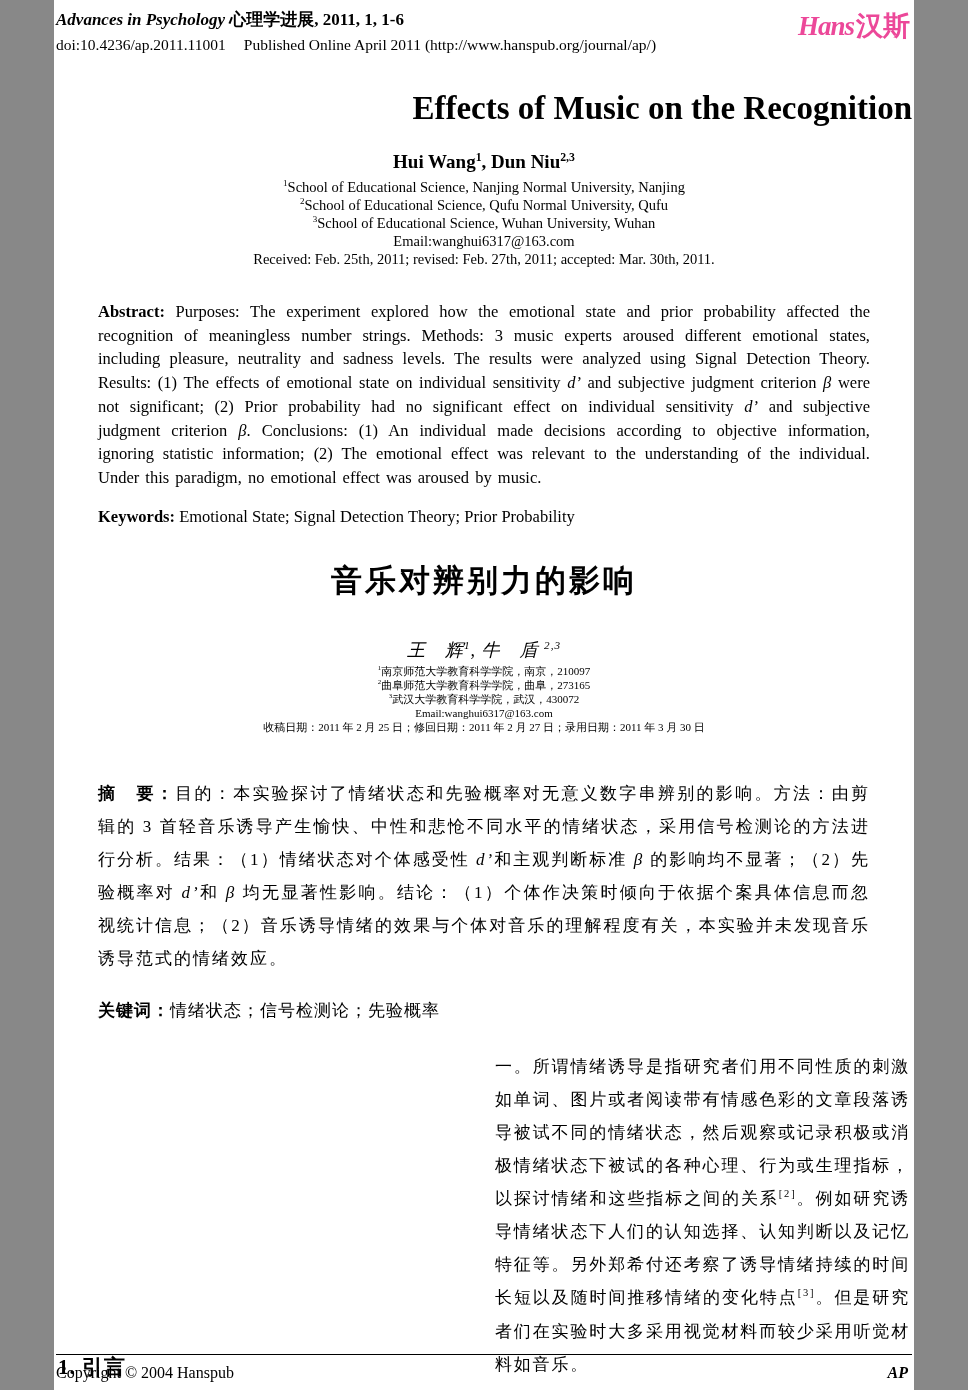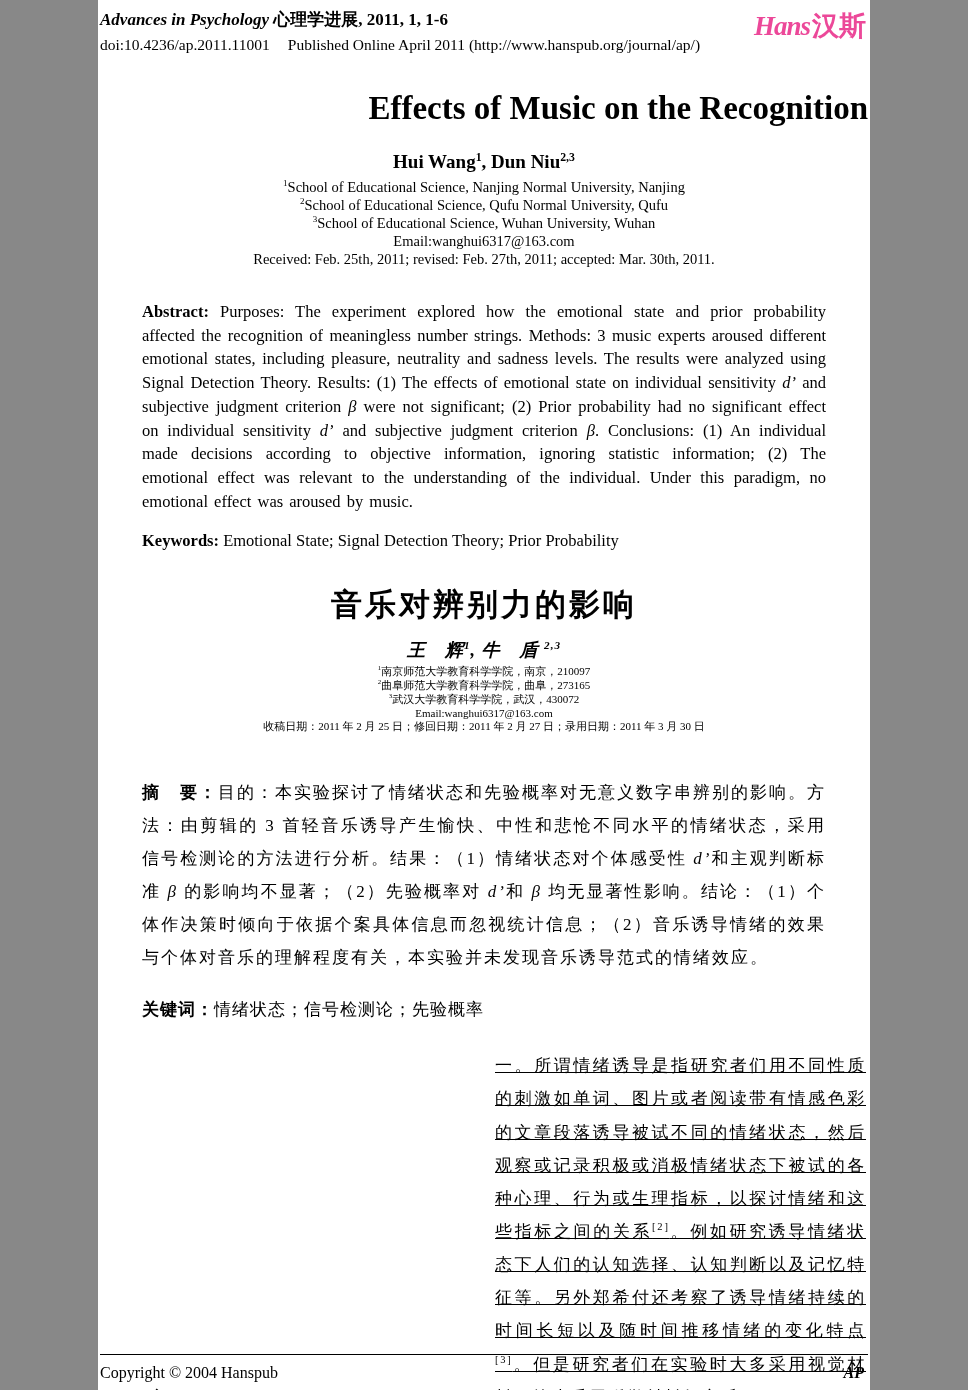--- a/index.html
+++ b/index.html
@@ -1,18 +1,18 @@
 <!DOCTYPE html>
 <html><head>
 <meta charset="utf-8">
 <style>
   * { margin: 0; padding: 0; box-sizing: border-box; }
   html, body { background: #888; }
   .page {
-    width: 772px; height: 1390px;
+    width: 860px; height: 1390px;
     margin: 0 auto;
     background: #fff;
     color: #000;
     font-family: "Liberation Serif", "DejaVu Serif", serif;
     position: relative;
     padding: 8px 2px 0 2px;
     overflow: hidden;
   }
   sup { font-size: 62%; line-height: 0; }
   
@@ -26,31 +26,31 @@
   .logo-en { font-style: italic; letter-spacing: -1px; margin-right: 2px; }
   
   .title-en { text-align: right; font-size: 33px; font-weight: bold; margin-top: 36px; }
   .authors-en { text-align: center; font-size: 19px; font-weight: bold; margin-top: 24px; }
   .affil-block { margin-top: 6px; }
   .affil { text-align: center; font-size: 14.5px; line-height: 1.24; }
   .abstract-en { margin: 31px 42px 0 42px; font-size: 16.5px; line-height: 1.44; text-align: justify; word-spacing: 2px; }
   .keywords-en { margin: 17px 42px 0 42px; font-size: 16.5px; }
   
   .title-cn { text-align: center; font-size: 31px; font-weight: bold; margin-top: 33px; letter-spacing: 3px; }
-  .authors-cn { text-align: center; font-size: 18px; font-weight: bold; font-style: italic; margin-top: 12px; letter-spacing: 1px; }
+  .authors-cn { text-align: center; font-size: 18px; font-weight: normal; font-style: italic; margin-top: 36px; letter-spacing: 1px; }
   .affil-block-cn { margin-top: 3px; }
   .affil-cn { text-align: center; font-size: 11px; line-height: 1.27; }
   .abstract-cn { margin: 43px 42px 0 42px; font-size: 17px; line-height: 1.94; text-align: justify; letter-spacing: 2px; }
   .keywords-cn { margin: 23px 42px 0 42px; font-size: 17px; letter-spacing: 1px; }
   .label-b { font-weight: bold; }
   
   .columns { display: flex; gap: 22px; margin: 25px 2px 0 2px; align-items: flex-end; }
   .col { flex: 1; min-width: 0; }
   .section-heading { font-size: 21px; font-weight: bold; letter-spacing: 1px; }
-  .col-para { font-size: 17px; line-height: 1.95; text-align: justify; letter-spacing: 1.8px; text-decoration: underline; }
+  .col-para { font-size: 17px; line-height: 1.95; text-align: justify; letter-spacing: 1.8px; }
   .col-left .col-para { margin-top: 20px; }
   .col-right { padding-top: 3px; }
   .indent { text-indent: 2em; }
   
   .footer {
     position: absolute; left: 2px; right: 2px; bottom: 8px;
     border-top: 1px solid #000; padding-top: 9px;
     display: flex; justify-content: space-between;
     font-size: 16px;
   }

